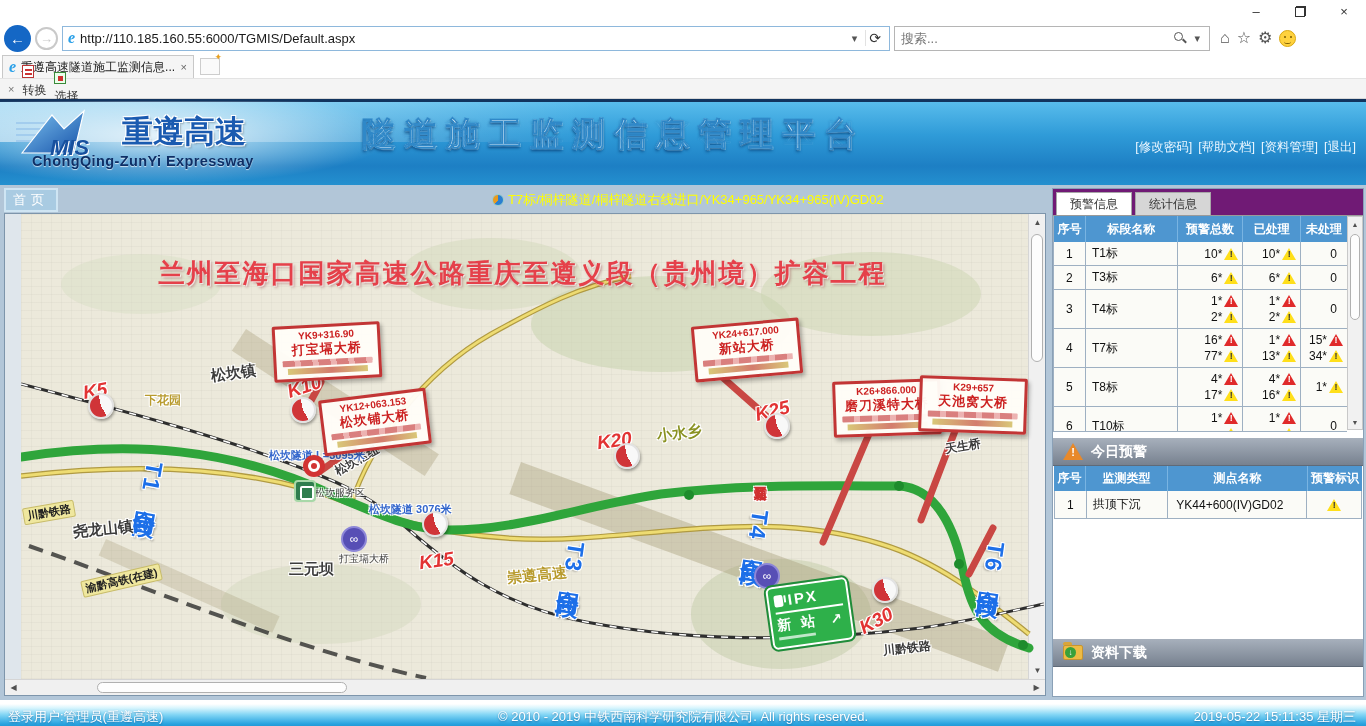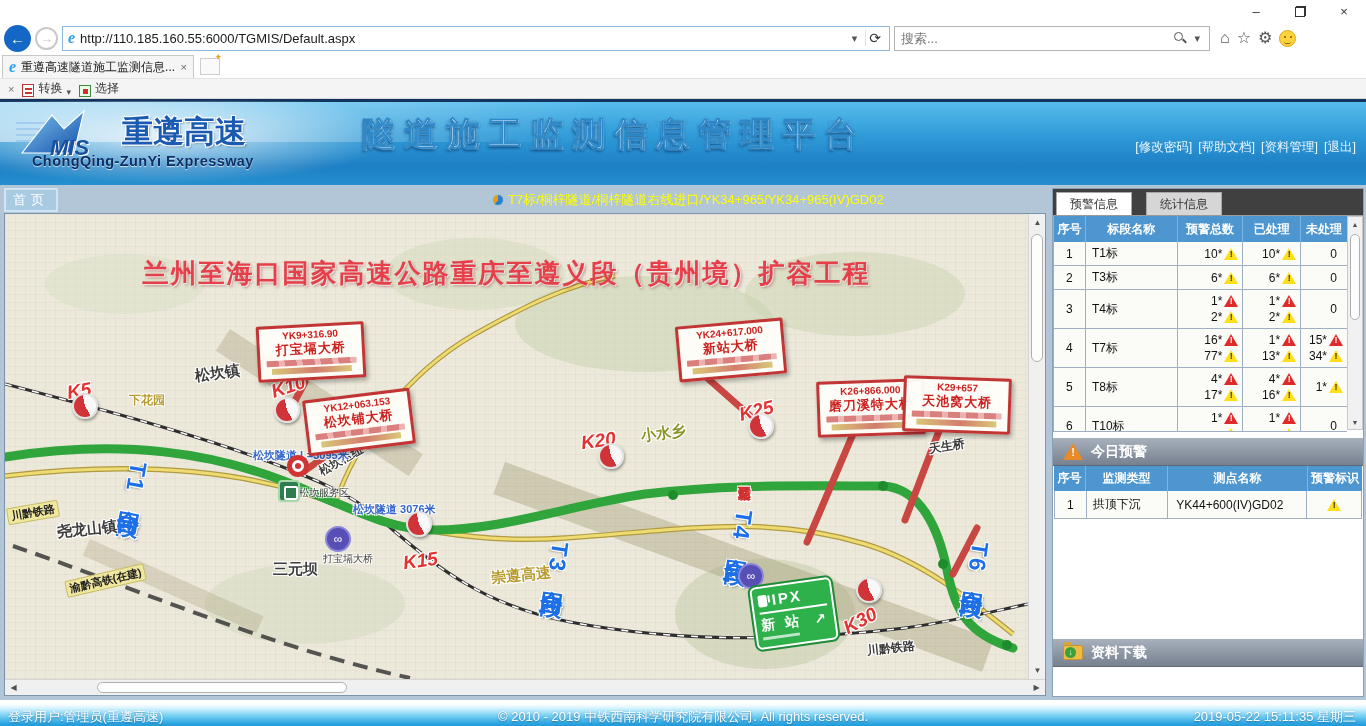--- a/index.html
+++ b/index.html
@@ -44,21 +44,21 @@
   .btab { width:192px; height:23px; background:#f5f5f5; border:1px solid #c8c8c8; border-bottom:none;
     display:flex; align-items:center; gap:5px; padding:0 6px; font-size:12px; color:#222; }
   .btab .tname { flex:1; white-space:nowrap; overflow:hidden; }
   .tab-close { color:#666; font-size:11px; }
   .newtab { width:20px; height:17px; border:1px solid #cdcdcd; background:#fafafa; position:relative; margin-bottom:3px; }
   .newtab::after { content:"✦"; position:absolute; right:-3px; top:-7px; color:#e8a020; font-size:9px; }
 
   .cmdbar { height:21px; background:#f4f4f4; border-top:1px solid #e3e3e3; border-bottom:1px solid #d7d7d7;
     display:flex; align-items:center; gap:8px; padding:0 8px; font-size:12px; color:#333; }
   .cmd-x { color:#777; font-size:11px; }
-  .cmditem { display:flex; align-items:flex-end; gap:4px; }
+  .cmditem { display:flex; align-items:flex-start; gap:4px;flex-direction:column; }
   .ic-convert { width:12px; height:13px; background:#fff; border:1px solid #b33; position:relative; }
   .ic-convert::after { content:""; position:absolute; left:2px; top:3px; width:7px; height:2px; background:#c33; box-shadow:0 4px 0 #c33; }
   .ic-select { width:12px; height:12px; border:1px solid #3a8a3a; background:#eaffea; position:relative; }
   .ic-select::after { content:""; position:absolute; left:3px; top:3px; width:5px; height:5px; background:#d03030; }
   .cmd-caret { font-size:9px; color:#555; }
 
   
   .appheader { position:relative; height:86px;
     background:linear-gradient(180deg,#12345e 0,#12345e 3px,#58bcec 3px,#2f9bd8 42%,#1d7fc4 78%,#2490cf 100%); overflow:hidden; }
   .appheader::after { content:""; position:absolute; left:0; top:3px; width:62%; height:40px;
@@ -84,21 +84,21 @@
   .crumbbar { position:relative; height:28px; }
   .home-tab { position:absolute; left:4px; top:3px; background:#a9cbe2; border:2px solid #cfe5f3;
     color:#fff; font-size:13px; padding:1px 7px; letter-spacing:5px; }
   .breadcrumb { position:absolute; left:492px; top:6px; display:flex; align-items:center; gap:4px;
     color:#ffff00; font-size:13px; }
   .globe { width:12px; height:12px; border-radius:50%; background:conic-gradient(#2a7fd0 0 62%,#e89a20 0);
     border:1px solid #9cc; }
 
   .map-wrap { position:absolute; left:4px; top:28px; width:1042px; height:483px; border:1px solid #7d95ab;
     background:#dfe6ec; }
-  .map { position:absolute; left:0; top:0; width:1023px; height:465px; overflow:hidden;
+  .map { position:absolute; left:16px; top:0; width:1023px; height:465px; overflow:hidden;
     background-color:#ece9db;
     background-image:
       repeating-linear-gradient(0deg,rgba(110,110,100,.05) 0 1px,transparent 1px 8px),
       repeating-linear-gradient(90deg,rgba(110,110,100,.05) 0 1px,transparent 1px 10px); }
   .map svg.lines { position:absolute; left:0; top:0; z-index:1; }
   .map-title { position:absolute; top:42px; left:0; right:20px; text-align:center; z-index:3;
     font-size:26px; font-weight:bold; letter-spacing:2px; color:#e5404a;
     text-shadow:1px 1px 0 rgba(255,255,255,.65),2px 2px 3px rgba(120,0,20,.35); }
 
   .km-label { position:absolute; z-index:4; color:#e23333; font-weight:bold; font-size:19px; font-style:italic;
@@ -163,21 +163,21 @@
     border-bottom:12px solid #e02a2a; position:relative; display:inline-block; }
   .tri::after { content:"!"; position:absolute; left:-2px; top:1px; width:4px; text-align:center;
     font-size:9px; line-height:11px; font-weight:bold; color:#fff; }
   .tri.y { border-bottom-color:#ffdf1a; } .tri.y::after { color:#333; }
   .big-tri { border-left-width:10px; border-right-width:10px; border-bottom-width:17px; border-bottom-color:#e8892a; }
   .big-tri::after { left:-3px; top:4px; font-size:11px; width:6px; color:#fff; }
   .ic-folder { width:20px; height:15px; background:#eebb44; border:1px solid #c79530; border-radius:2px; position:relative; }
   .ic-folder::before { content:""; position:absolute; left:-1px; top:-4px; width:9px; height:3px; background:#d9a53a; border-radius:2px 2px 0 0; }
   .ic-folder::after { content:"↓"; position:absolute; left:1px; top:1px; width:11px; height:11px; border-radius:50%;
     background:#3aa03a; color:#fff; font-size:8px; line-height:11px; text-align:center; }
-  .stat-tabs { flex:none; height:27px; background:#404040; display:flex; gap:14px; padding:3px 3px 0; border-bottom:1px solid #9a9a9a; }
+  .stat-tabs { flex:none; height:27px; background:#701a75; display:flex; gap:3px; padding:3px 3px 0; border-bottom:1px solid #9a9a9a; }
   .stat-tab { padding:3px 13px 0; font-size:12px; background:#d6d6d6; border:1px solid #a8a8a8; border-bottom:none; color:#333; }
   .stat-tab.active { background:#fff; }
   .stats-tablebox { flex:none; display:flex; }
   .stats-cols { width:294px; border-left:1px solid #9eb0c2; }
   .thead { display:flex; background:#4e96d0; }
   .th { color:#fff; font-weight:bold; font-size:12px; text-align:center; padding:5px 0 4px;
     border-right:1px solid #79b4e2; }
   .th.h1{width:32px;} .th.h2{width:92px;} .th.h3{width:66px;} .th.h4{width:58px;} .th.h5{width:46px;border-right:none;}
   .tbody { height:190px; overflow:hidden; border-bottom:1px solid #9eb0c2; }
   .srow { display:flex; border-bottom:1px solid #9eb0c2; background:#fbfbf7; }

